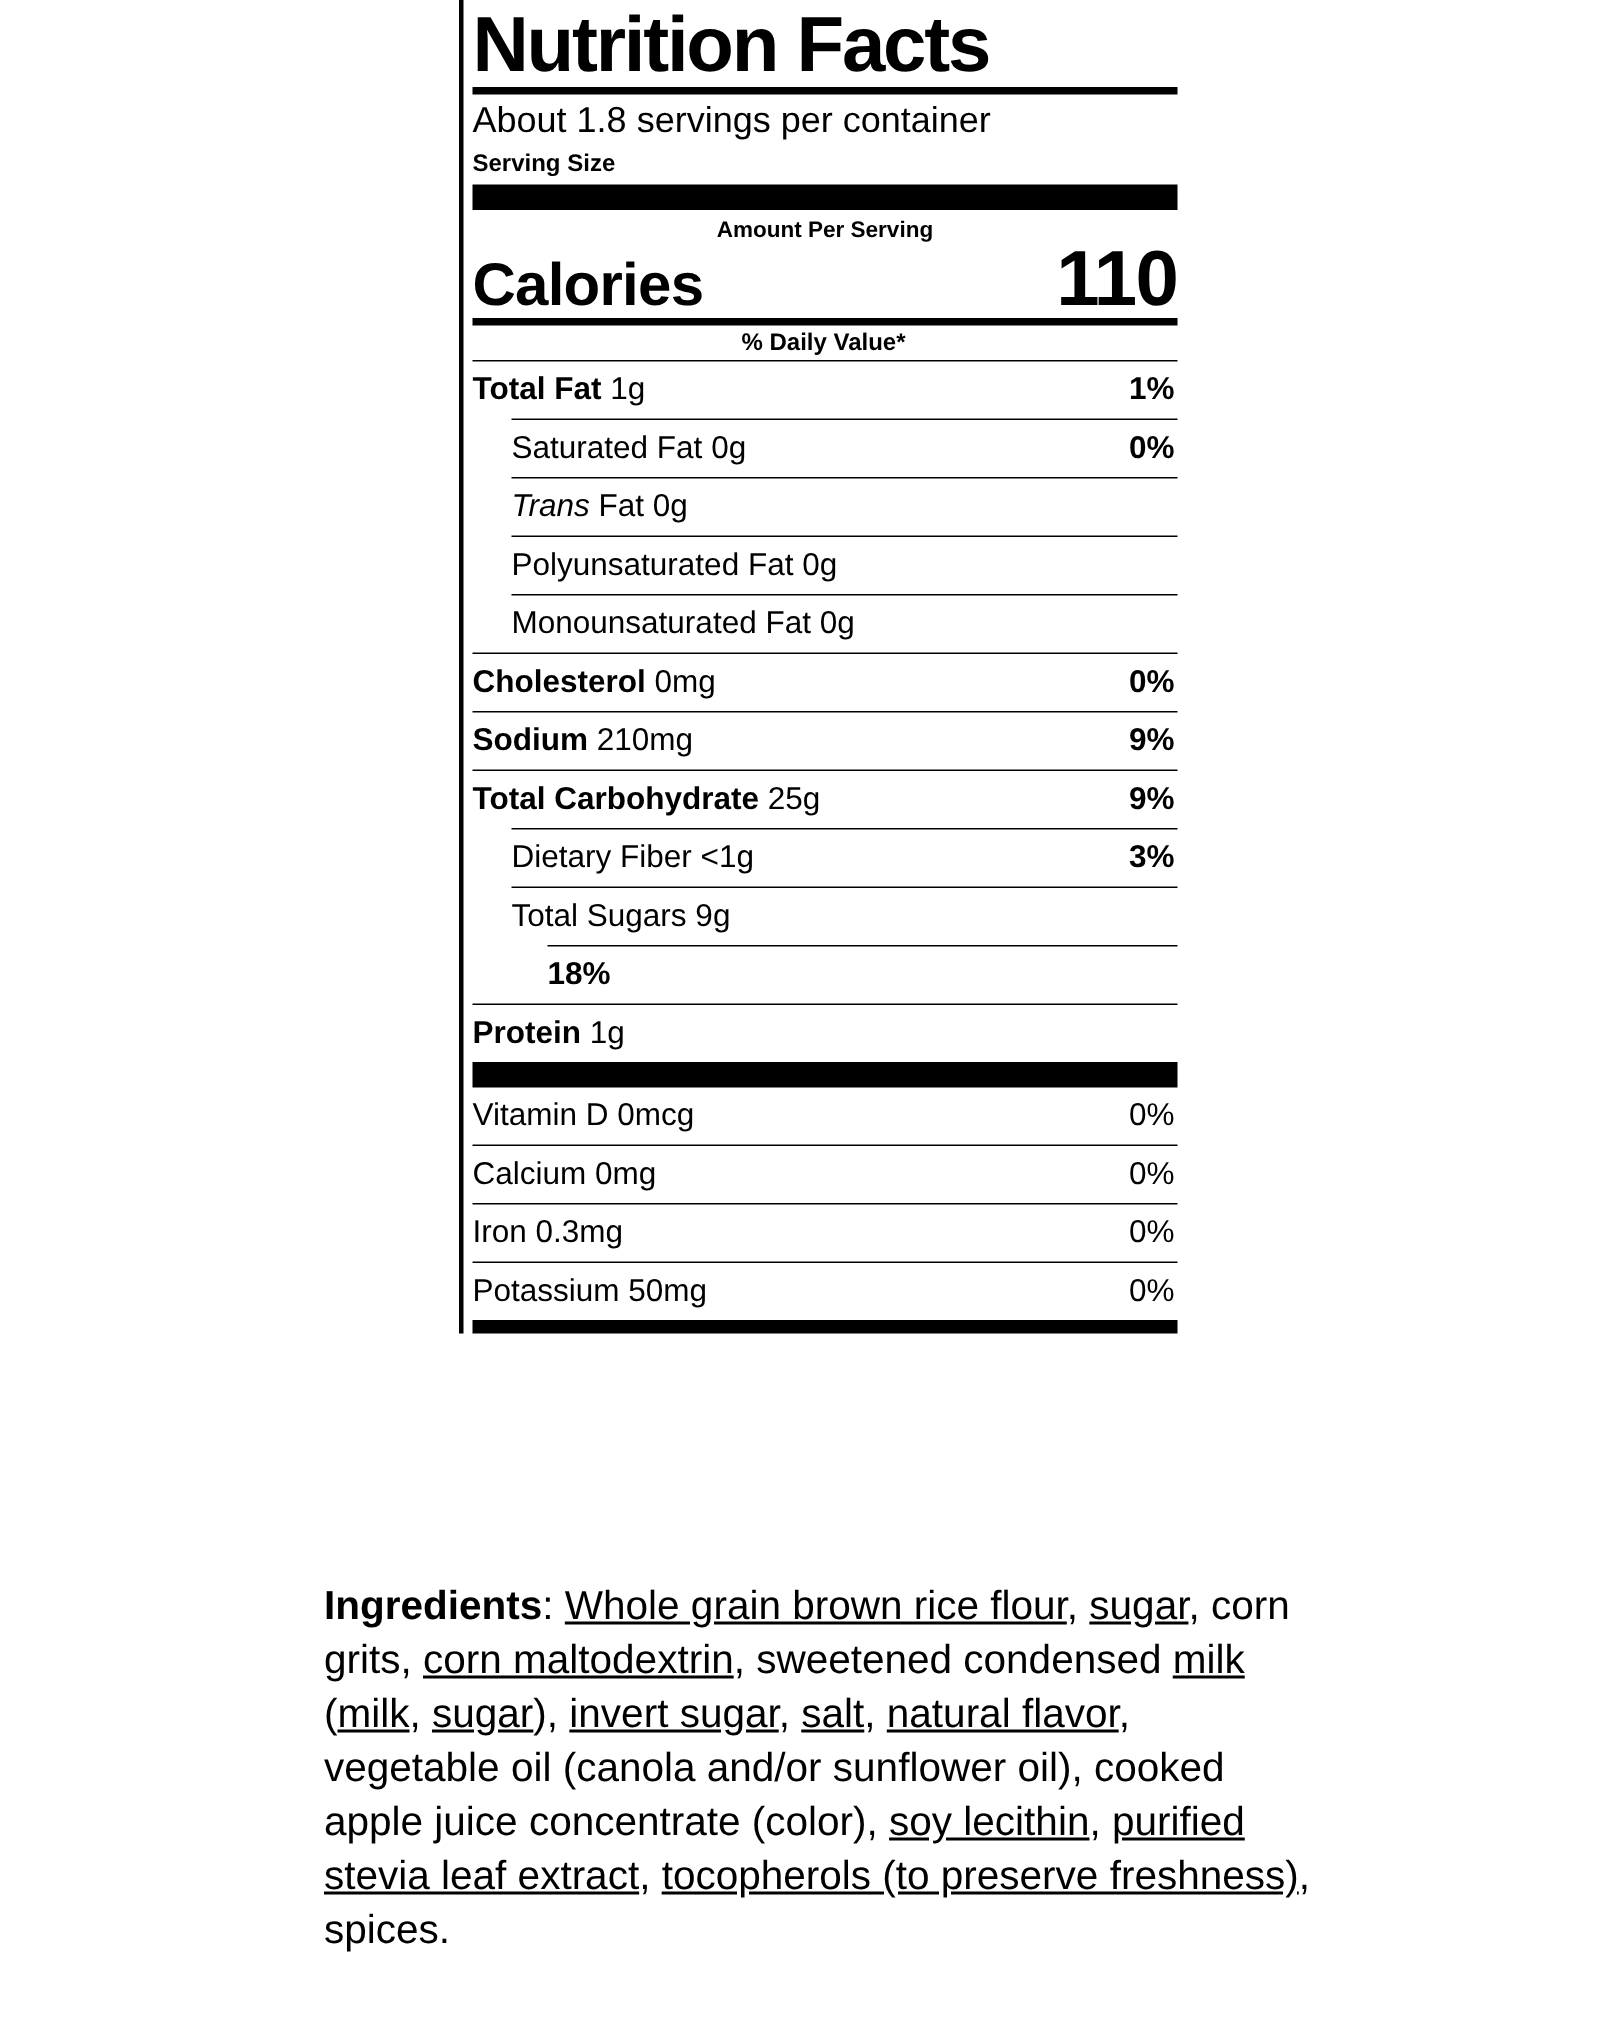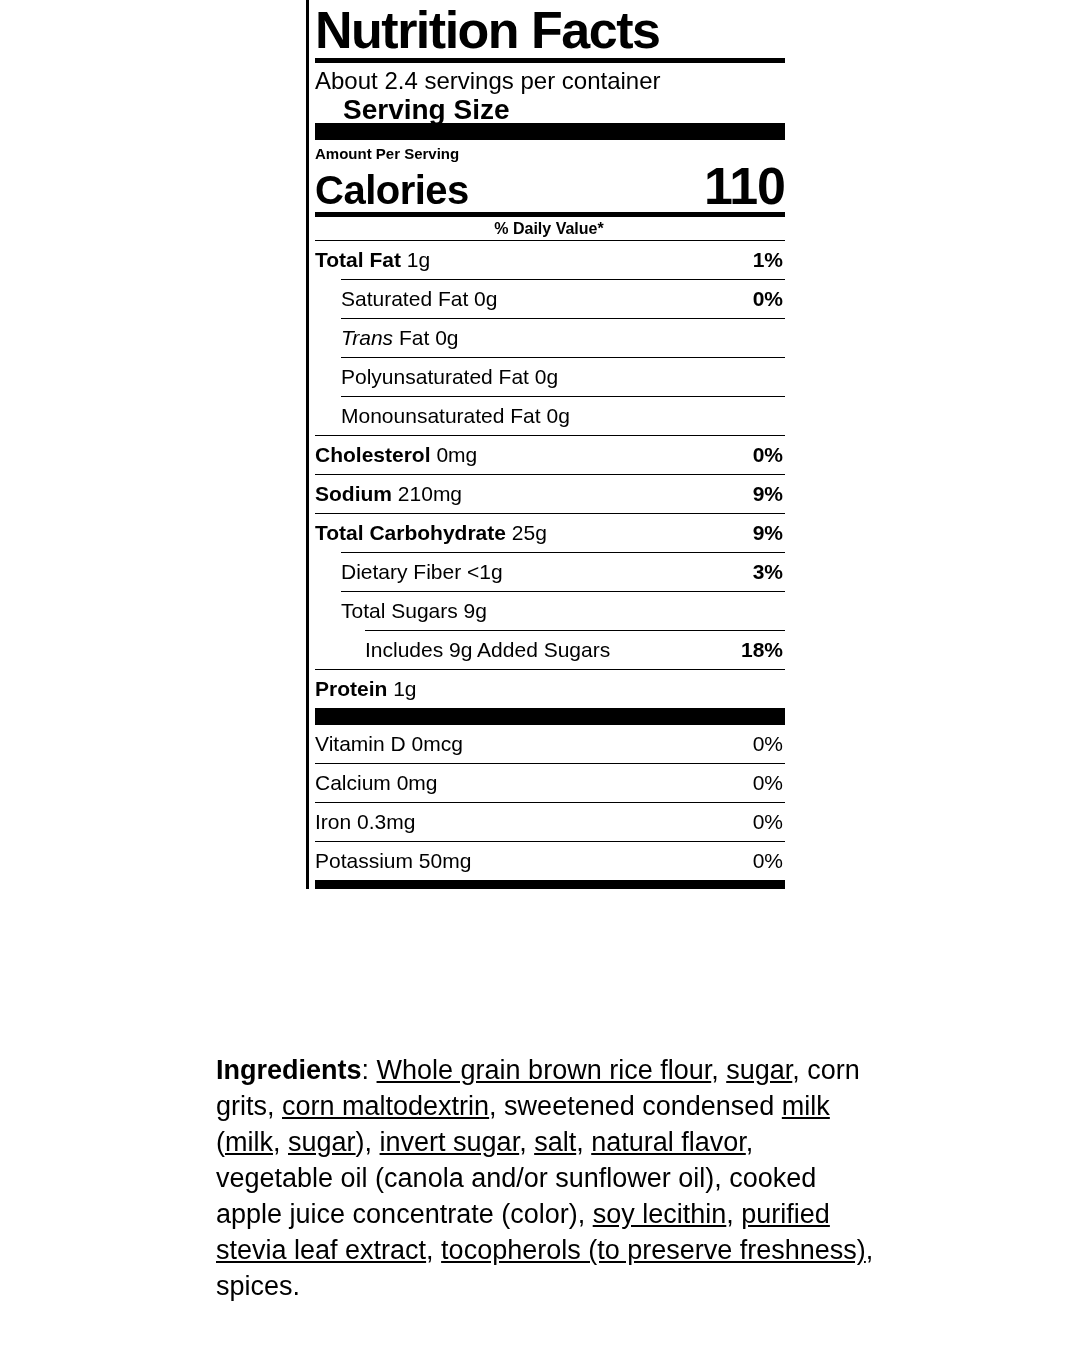--- a/index.html
+++ b/index.html
@@ -41,37 +41,37 @@
   .rule-med    { border-bottom: 5px solid #000; }
   .rule-thick  { border-bottom: 17px solid #000; }
   .rule-black9 { border-bottom: 9px solid #000; }
 
   .servings {
     font-size: 24px;
     line-height: 30px;
     margin-top: 3px;
   }
   .serving-size-label {
-    font-size: 28px;
+    font-size: 16px;
     font-weight: bold;
     line-height: 27px;
-    margin-left: 28px;
   }
   .serving-size-value {
     font-size: 24px;
     font-weight: bold;
     line-height: 27px;
     margin-bottom: 6px;
   }
 
   .amount-per {
     font-size: 15px;
     font-weight: bold;
     line-height: 17px;
     margin-top: 5px;
+    text-align: center;
   }
 
   .cal-row {
     display: flex;
     align-items: flex-end;
     justify-content: space-between;
     margin-top: -2px;
   }
   .cal-label {
     font-size: 40px;
@@ -137,21 +137,21 @@
   .u { text-decoration: underline; }
 </style>
 </head>
 <body>
 
 <div class="panel">
 
   <div class="nf-title">Nutrition Facts</div>
   <div class="rule-med"></div>
 
-  <div class="servings">About 2.4 servings per container</div>
+  <div class="servings">About 1.8 servings per container</div>
   <div class="serving-size-label">Serving Size</div>
 
   <div class="rule-thick"></div>
 
   <div class="amount-per">Amount Per Serving</div>
 
   <div class="cal-row">
     <div class="cal-label">Calories</div>
     <div class="cal-value">110</div>
   </div>
@@ -215,21 +215,20 @@
   </div>
   <div class="sub-rule"></div>
 
   <div class="row indent1">
     <div class="label"><span>Total Sugars</span> <span>9g</span></div>
     <div class="val"></div>
   </div>
   <div class="sub-rule2"></div>
 
   <div class="row indent2">
-    <div class="label"><span>Includes 9g Added Sugars</span></div>
     <div class="val">18%</div>
   </div>
   <div class="rule-thin"></div>
 
   <div class="row">
     <div class="label"><b>Protein</b> <span>1g</span></div>
     <div class="val"></div>
   </div>
 
   <div class="rule-thick"></div>

